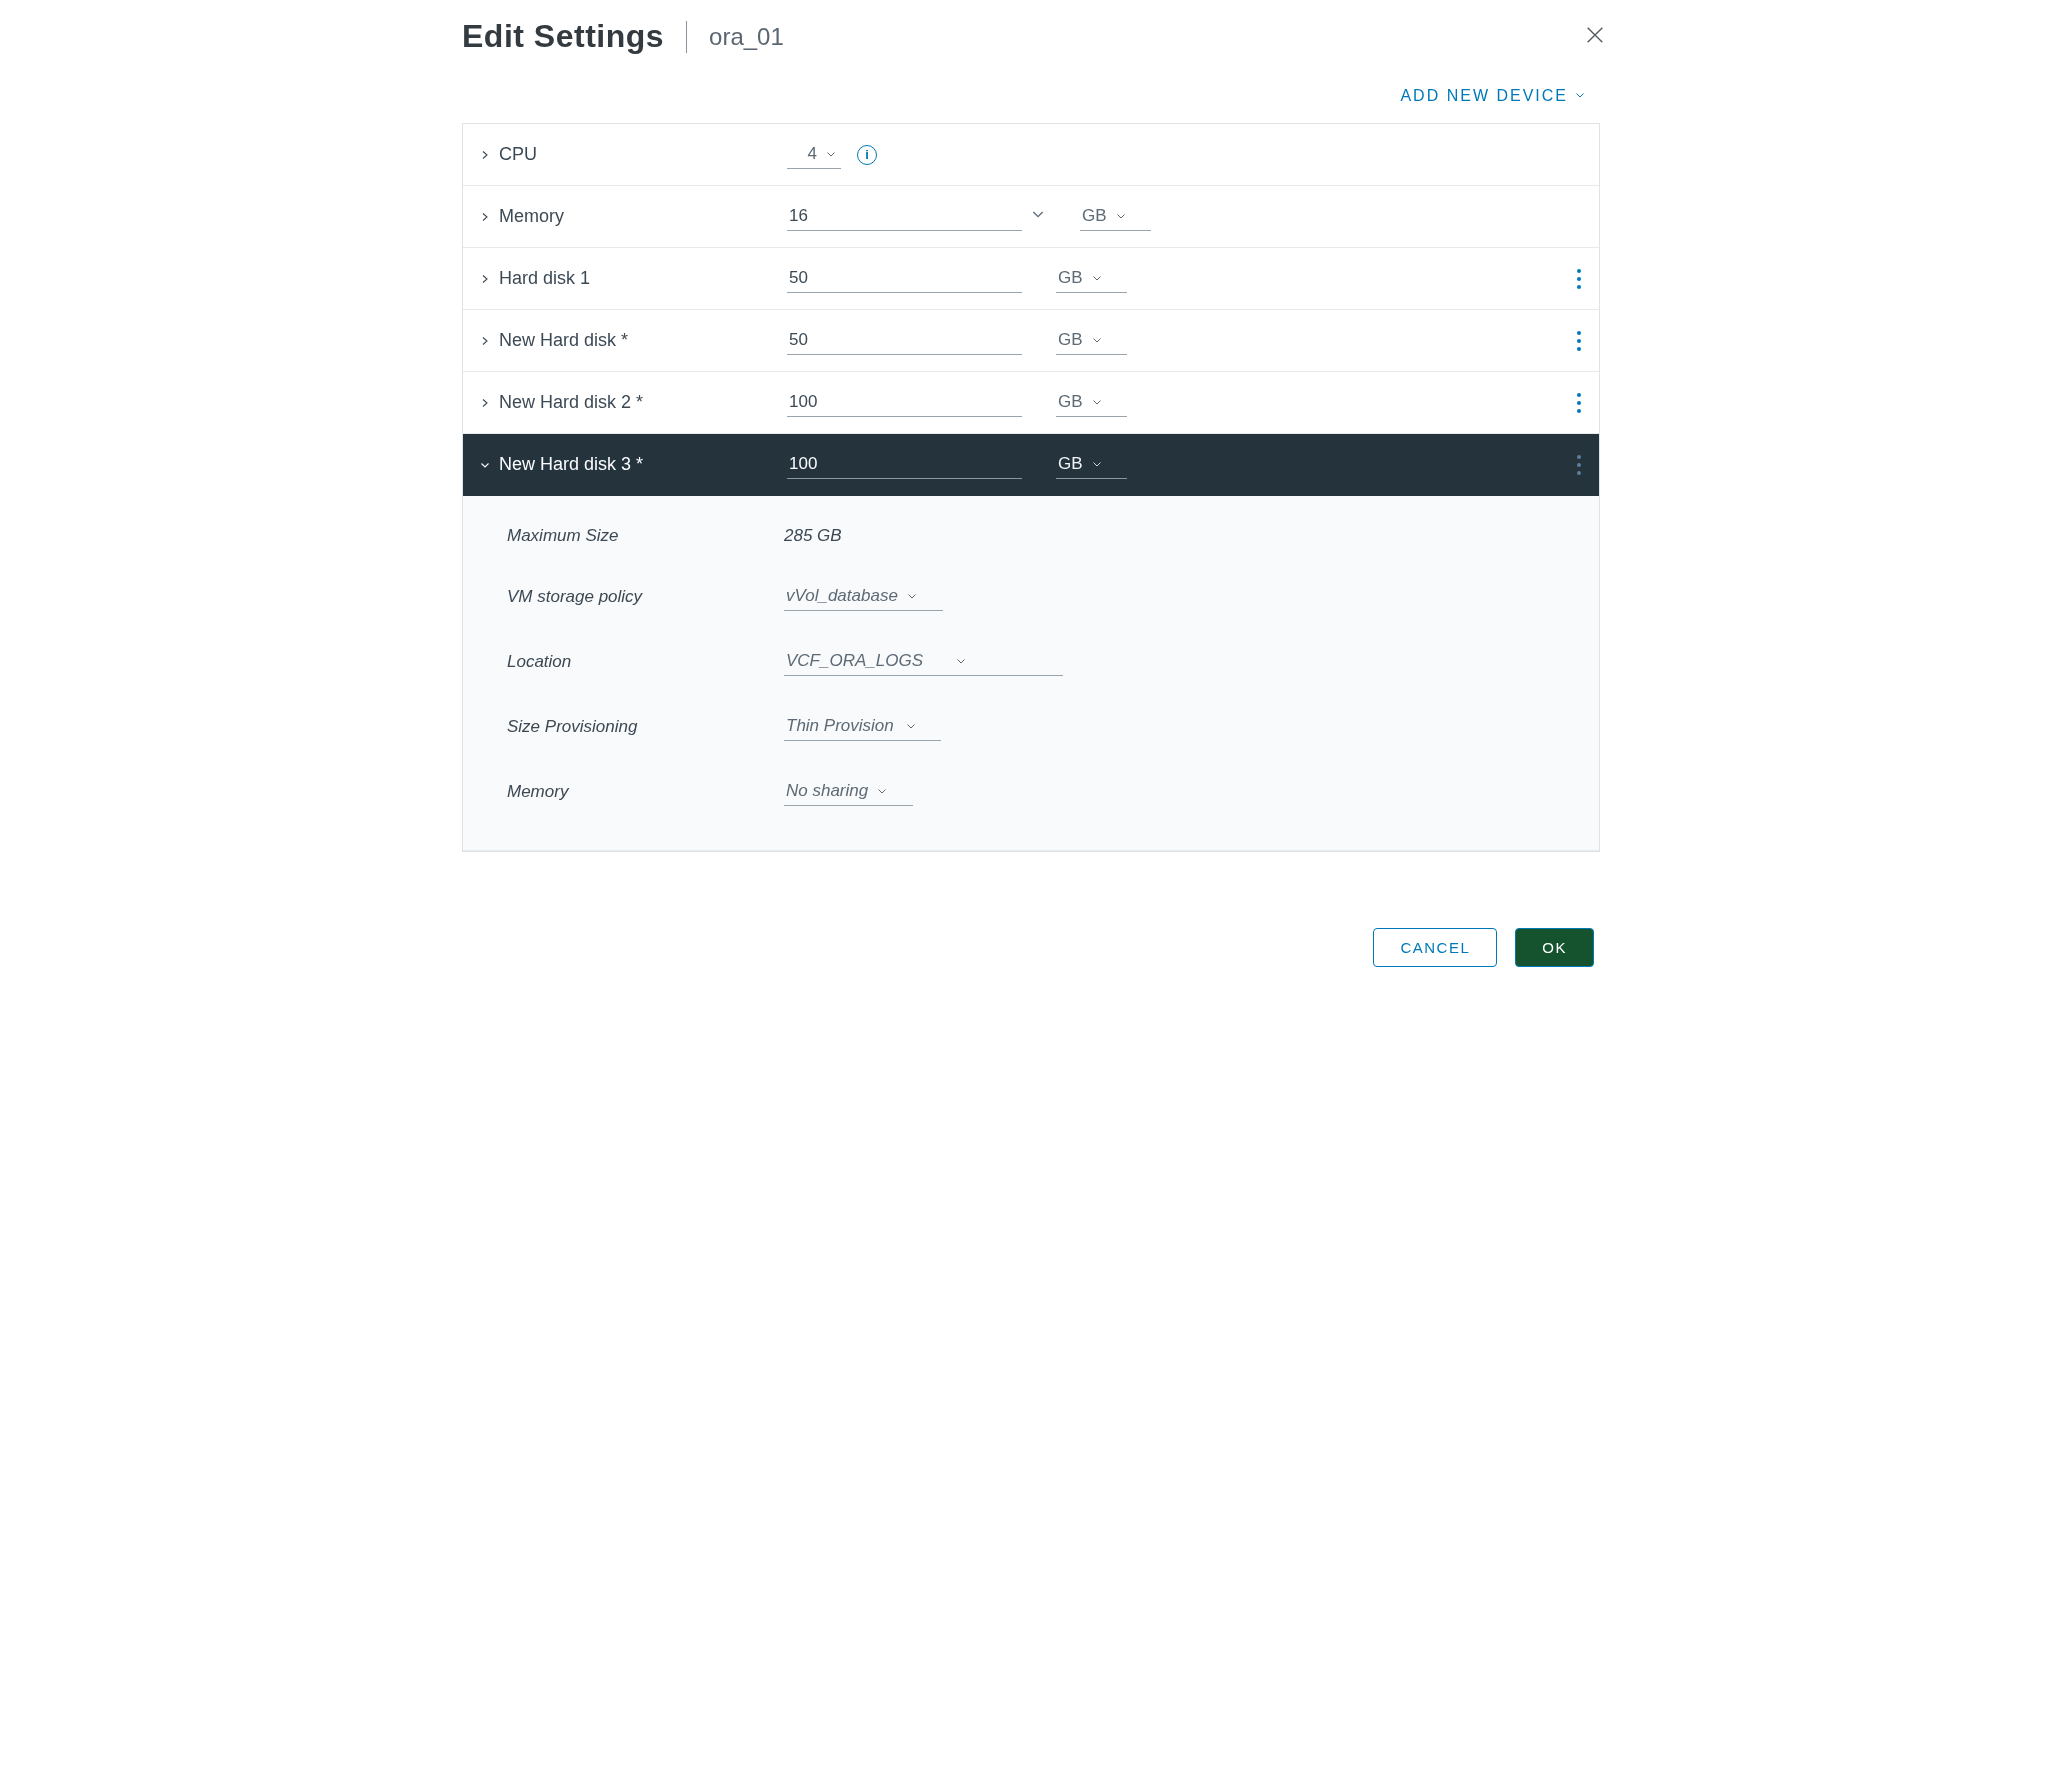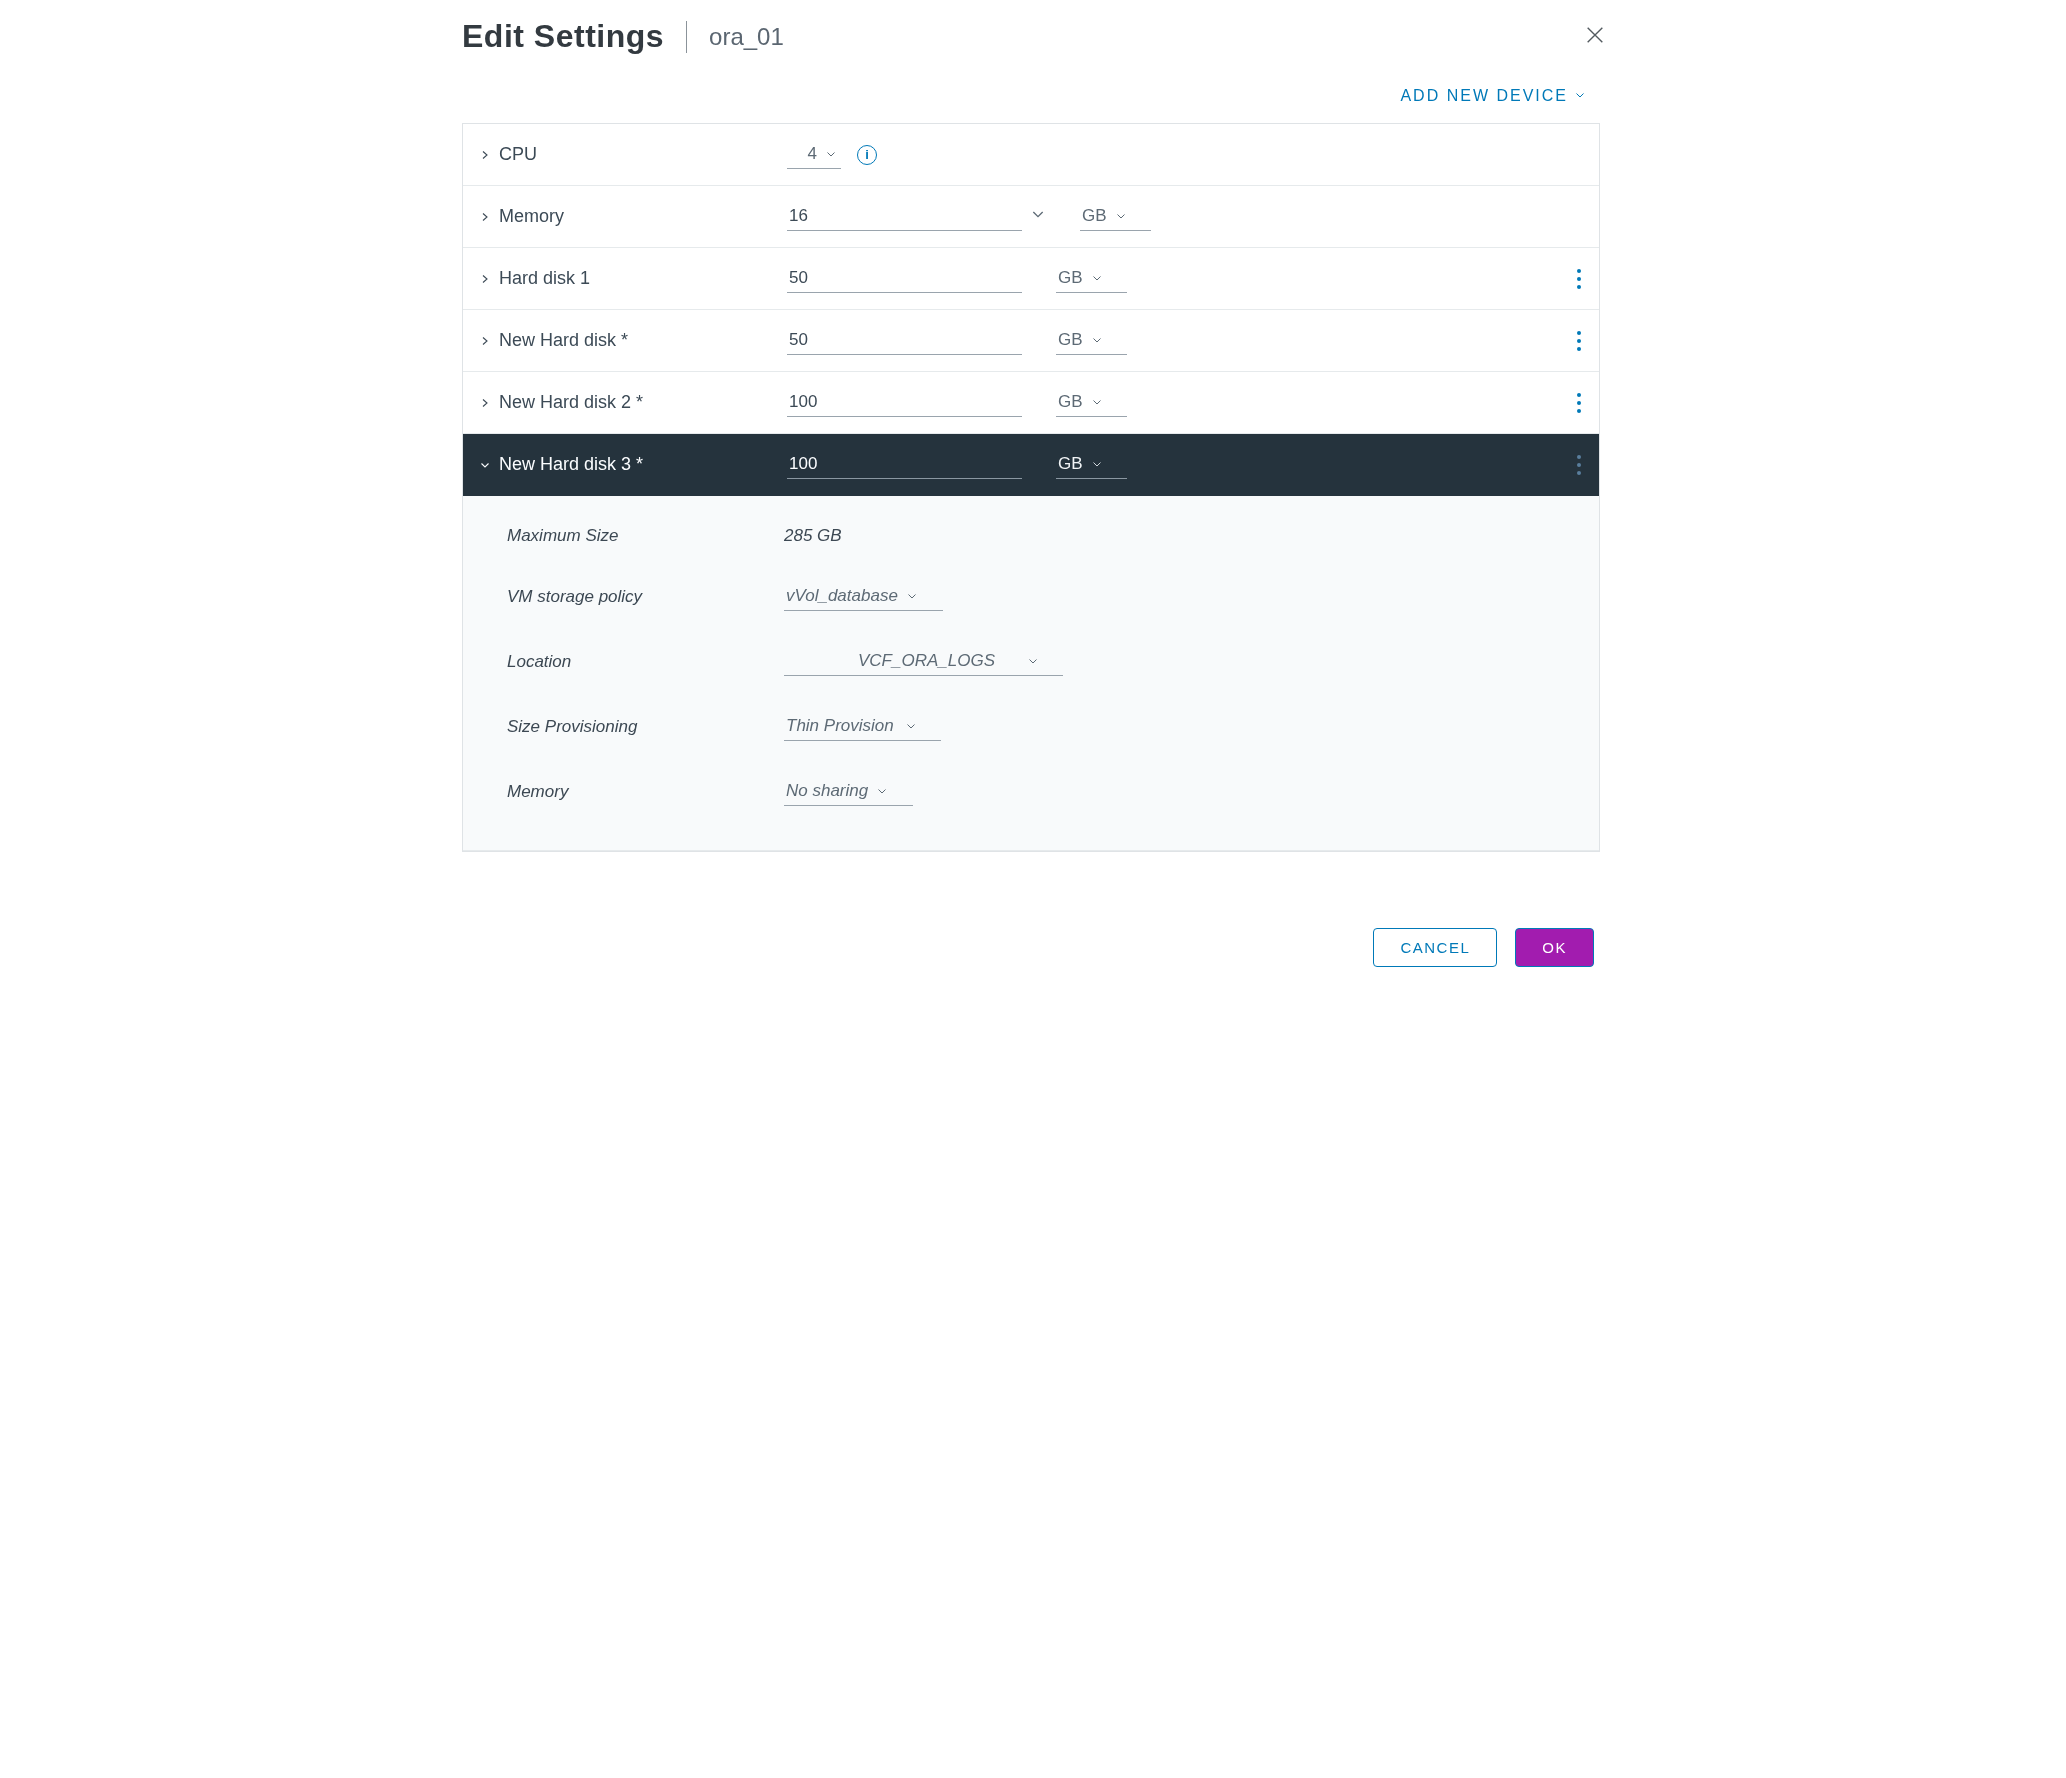--- a/index.html
+++ b/index.html
@@ -209,21 +209,21 @@
     cursor: pointer;
     font-weight: 500;
   }
   .btn-secondary {
     border: 1px solid #0079b8;
     color: #0079b8;
     background: #fff;
   }
   .btn-primary {
     border: 1px solid #0079b8;
-    background: #a21caf;
+    background: #14532d;
     color: #fff;
   }
 </style>
 </head>
 <body>
 
 <div class="modal">
 
   <div class="header">
     <span class="header-title">Edit Settings</span>
@@ -426,21 +426,21 @@
                 <svg viewBox="0 0 24 24">
                     <polyline points="5 9 12 16 19 9"></polyline>
                   </svg>
               </span>
             </span>
           </div>
         </div>
         <div class="srow">
           <div class="slabel">Location</div>
           <div class="svalue">
-            <span class="uselect" style="min-width:279px; justify-content:flex-end;gap:24px;">
+            <span class="uselect" style="min-width:279px; justify-content:flex-start;gap:24px;">
               <span>VCF_ORA_LOGS</span>
               <span class="sel-caret">
                 <svg viewBox="0 0 24 24">
                     <polyline points="5 9 12 16 19 9"></polyline>
                   </svg>
               </span>
             </span>
           </div>
         </div>
         <div class="srow">

